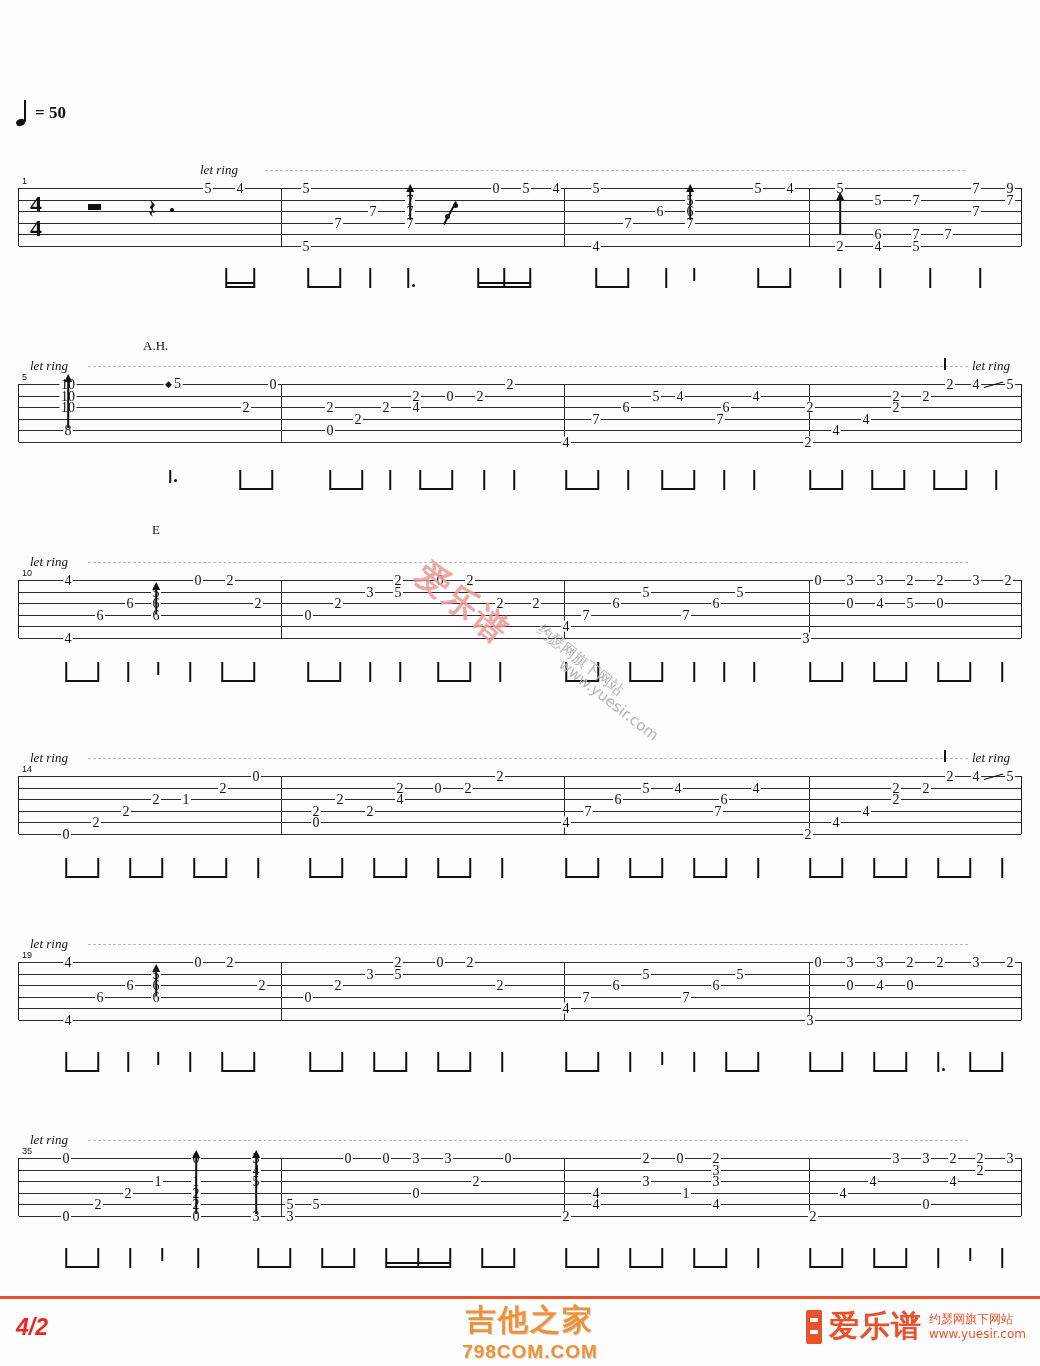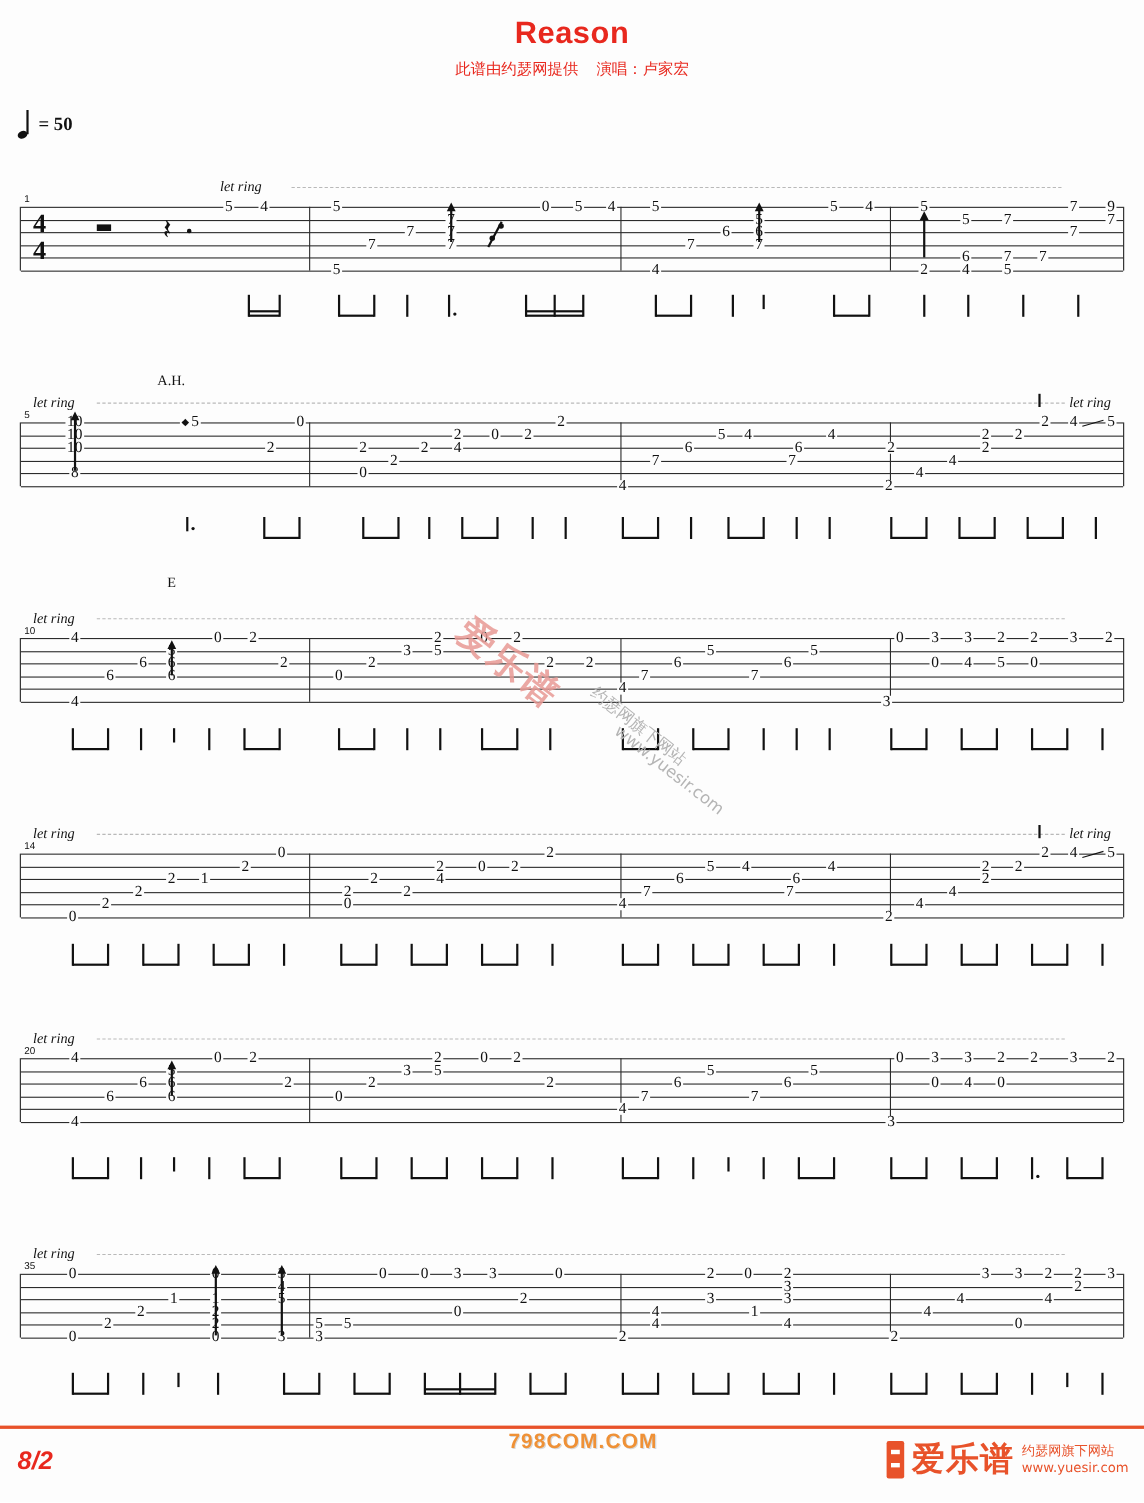--- a/index.html
+++ b/index.html
@@ -251,25 +251,20 @@
   .foot-right .urls { line-height:15px; }
   .foot-right .urls div {
     color:#e8522a; font-family:"DejaVu Sans",sans-serif; font-size:12px;
   }
 </style>
 </head>
 <body>
 
 <div id="page">
 
-  <div class="title">Reason</div>
-  <div class="subtitle">
-    <span>此谱由约瑟网提供</span>
-    <span>演唱：卢家宏</span>
-  </div>
 
   <div class="tempo">
     <span class="qnote"></span>
     <span class="bpm">= 50</span>
   </div>
 
   <div id="systems-host">
       <div class="sys-label" style="left:200px; top:162px;">let ring</div>
       <div class="dashes" style="left:265px; top:170px; width:700px;"></div>
       <div class="meas-num" style="left:22px; top:176px;">1</div>
@@ -620,21 +615,21 @@
       <div class="beam" style="left:810px; top:875.6px; width:32px;"></div>
       <div class="stem" style="left:874px; top:858px; height:20px;"></div>
       <div class="stem" style="left:906px; top:858px; height:20px;"></div>
       <div class="beam" style="left:874px; top:875.6px; width:32px;"></div>
       <div class="stem" style="left:938px; top:858px; height:20px;"></div>
       <div class="stem" style="left:970px; top:858px; height:20px;"></div>
       <div class="beam" style="left:938px; top:875.6px; width:32px;"></div>
       <div class="stem" style="left:1002px; top:858px; height:20px;"></div>
       <div class="sys-label" style="left:30px; top:936px;">let ring</div>
       <div class="dashes" style="left:88px; top:944px; width:880px;"></div>
-      <div class="meas-num" style="left:22px; top:950px;">20</div>
+      <div class="meas-num" style="left:22px; top:950px;">19</div>
       <div class="staff" style="left:18px; top:962px; width:1004px; height:57.5px;">
         <div class="sline" style="top:0px;"></div>
         <div class="sline" style="top:11.5px;"></div>
         <div class="sline" style="top:23px;"></div>
         <div class="sline" style="top:34.5px;"></div>
         <div class="sline" style="top:46px;"></div>
         <div class="sline" style="top:57.5px;"></div>
         <div class="barline" style="left:262px; top:0; height:57.5px;"></div>
         <div class="barline" style="left:545px; top:0; height:57.5px;"></div>
         <div class="barline" style="left:790px; top:0; height:57.5px;"></div>
@@ -816,23 +811,24 @@
       <div class="stem" style="left:938px; top:1248px; height:20px;"></div>
       <div class="stem" style="left:970px; top:1248px; height:13px;"></div>
       <div class="stem" style="left:1002px; top:1248px; height:20px;"></div>
     </div>
 
   <div class="wm-red" style="left:408px; top:580px;">爱乐谱</div>
   <div class="wm-gray" style="left:528px; top:650px;">约瑟网旗下网站</div>
   <div class="wm-gray" style="left:548px; top:690px;">www.yuesir.com</div>
 
   <div class="footer-rule"></div>
-  <div class="page-no">8/2</div>
+  <div class="page-no">4/2</div>
 
   <div class="foot-center">
+    <div class="cn">吉他之家</div>
     <div class="en">798COM.COM</div>
   </div>
 
   <div class="foot-right">
     <div class="mark"></div>
     <div class="brand">爱乐谱</div>
     <div class="urls">
       <div>约瑟网旗下网站</div>
       <div>www.yuesir.com</div>
     </div>

